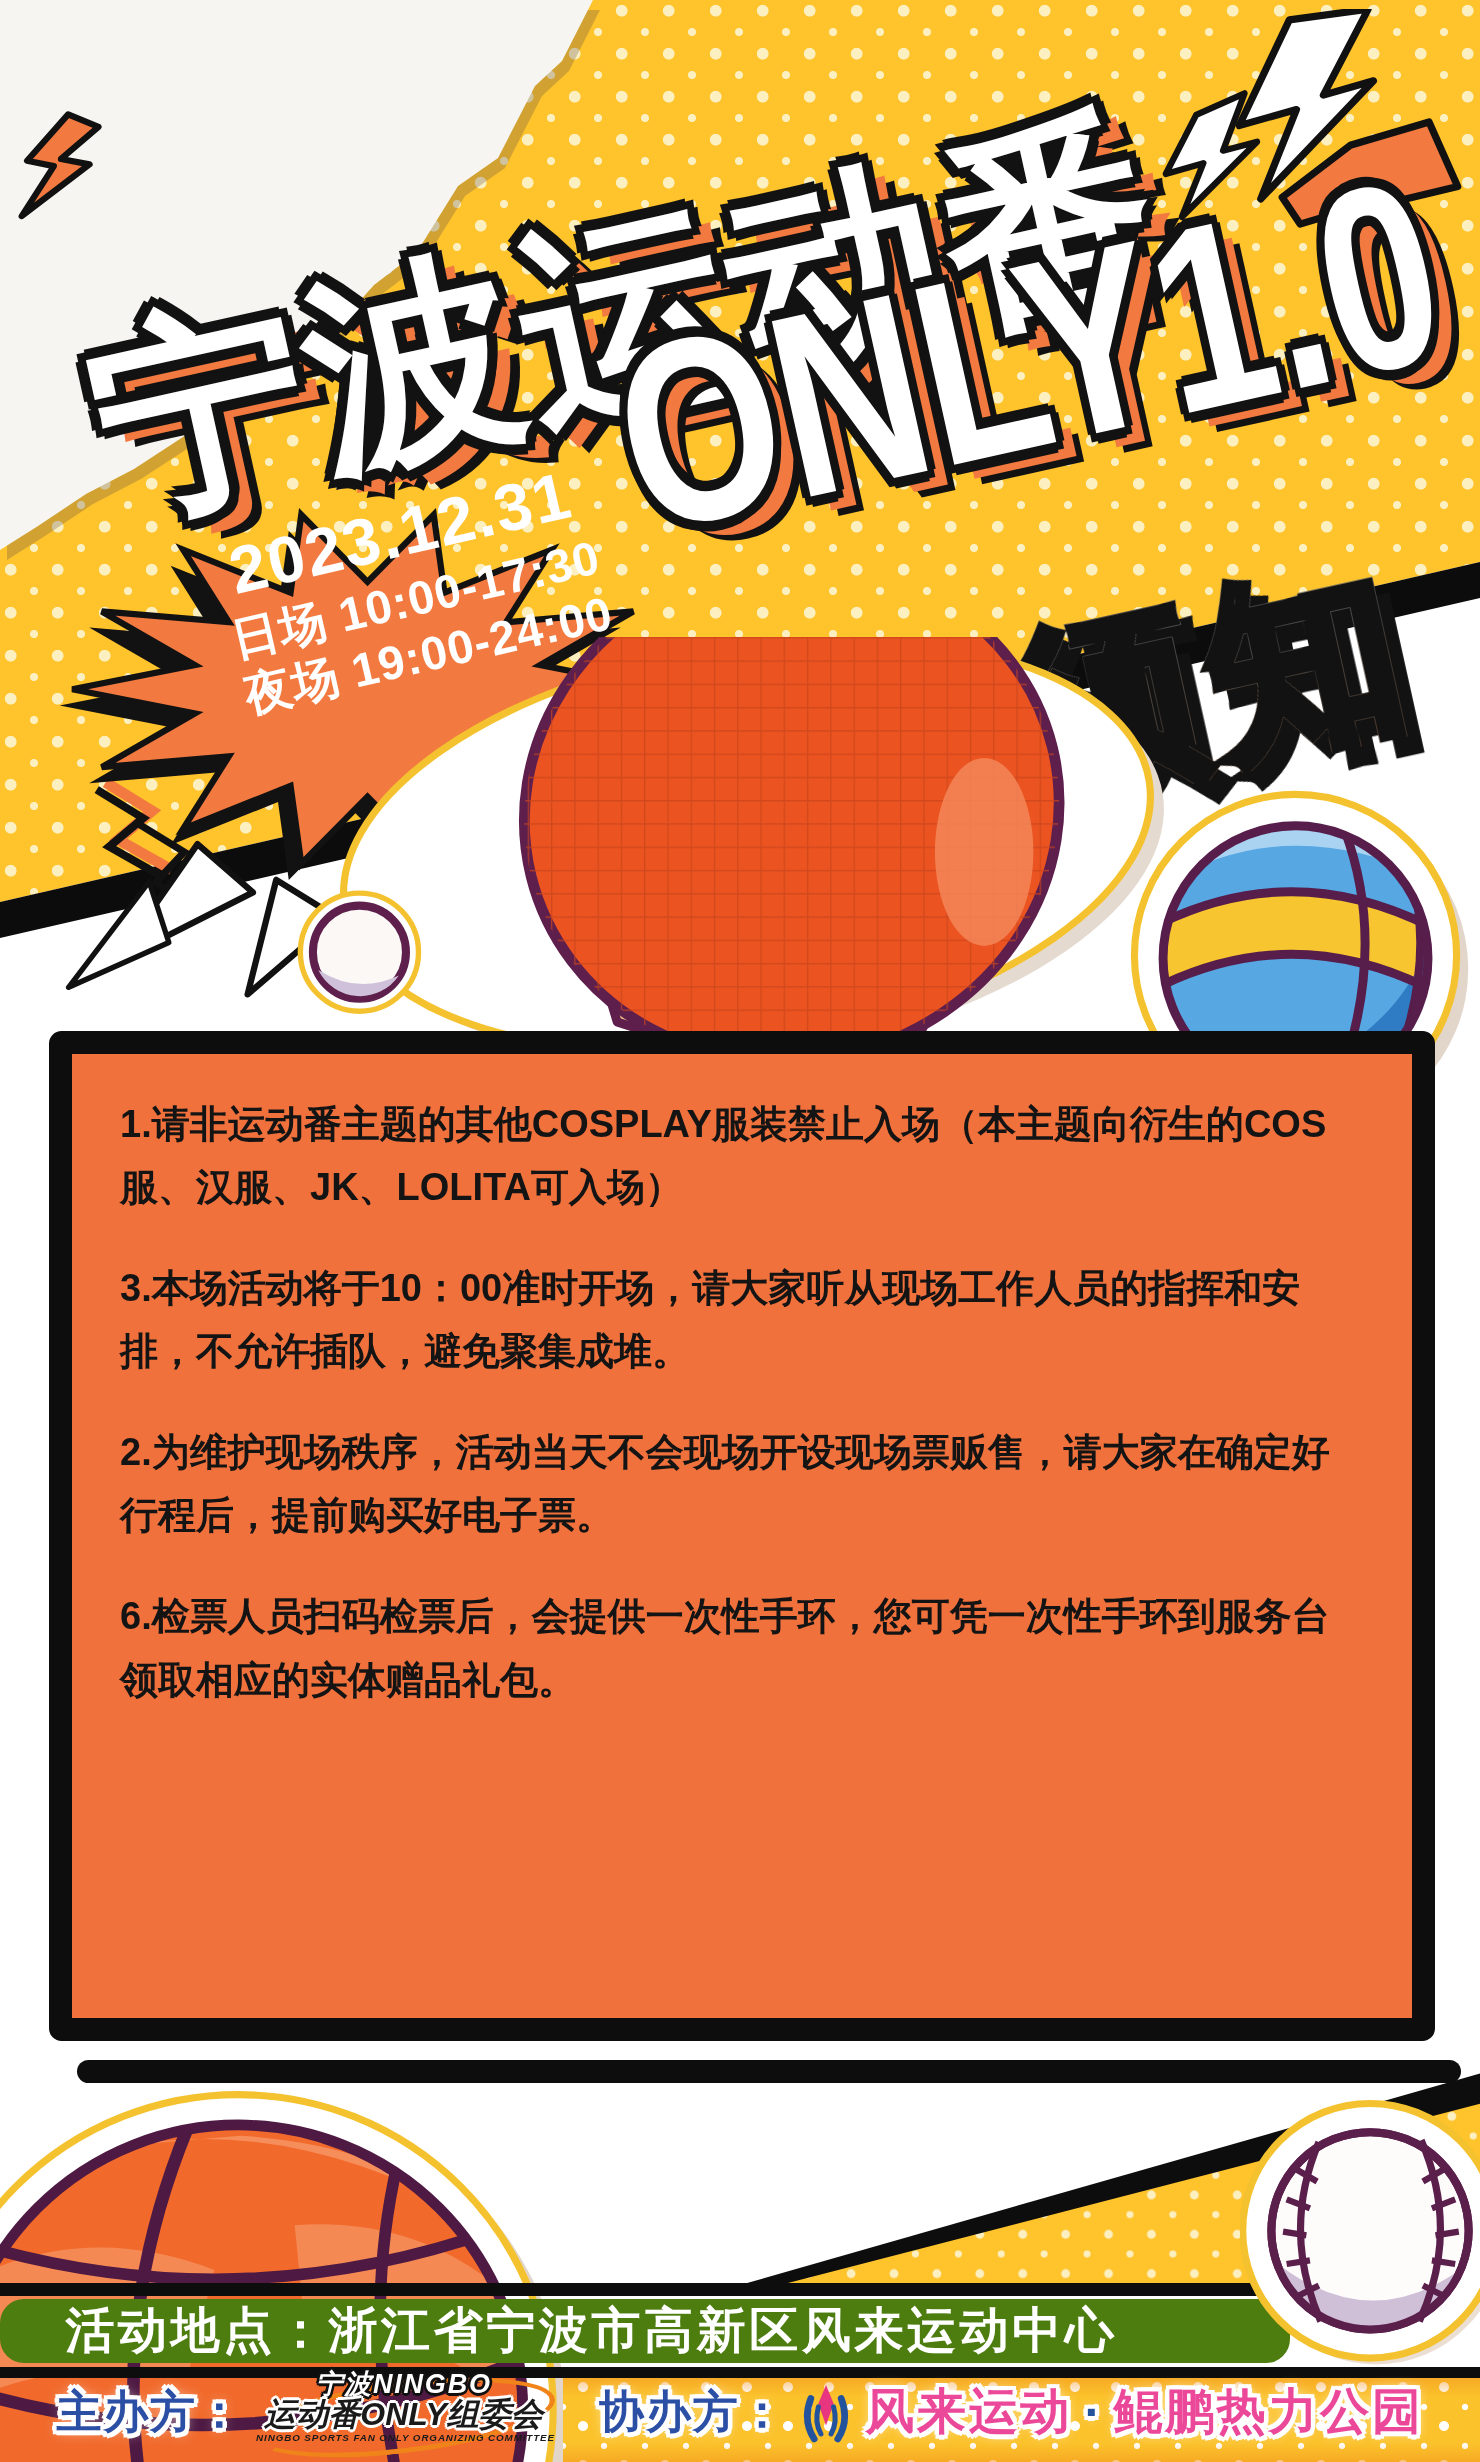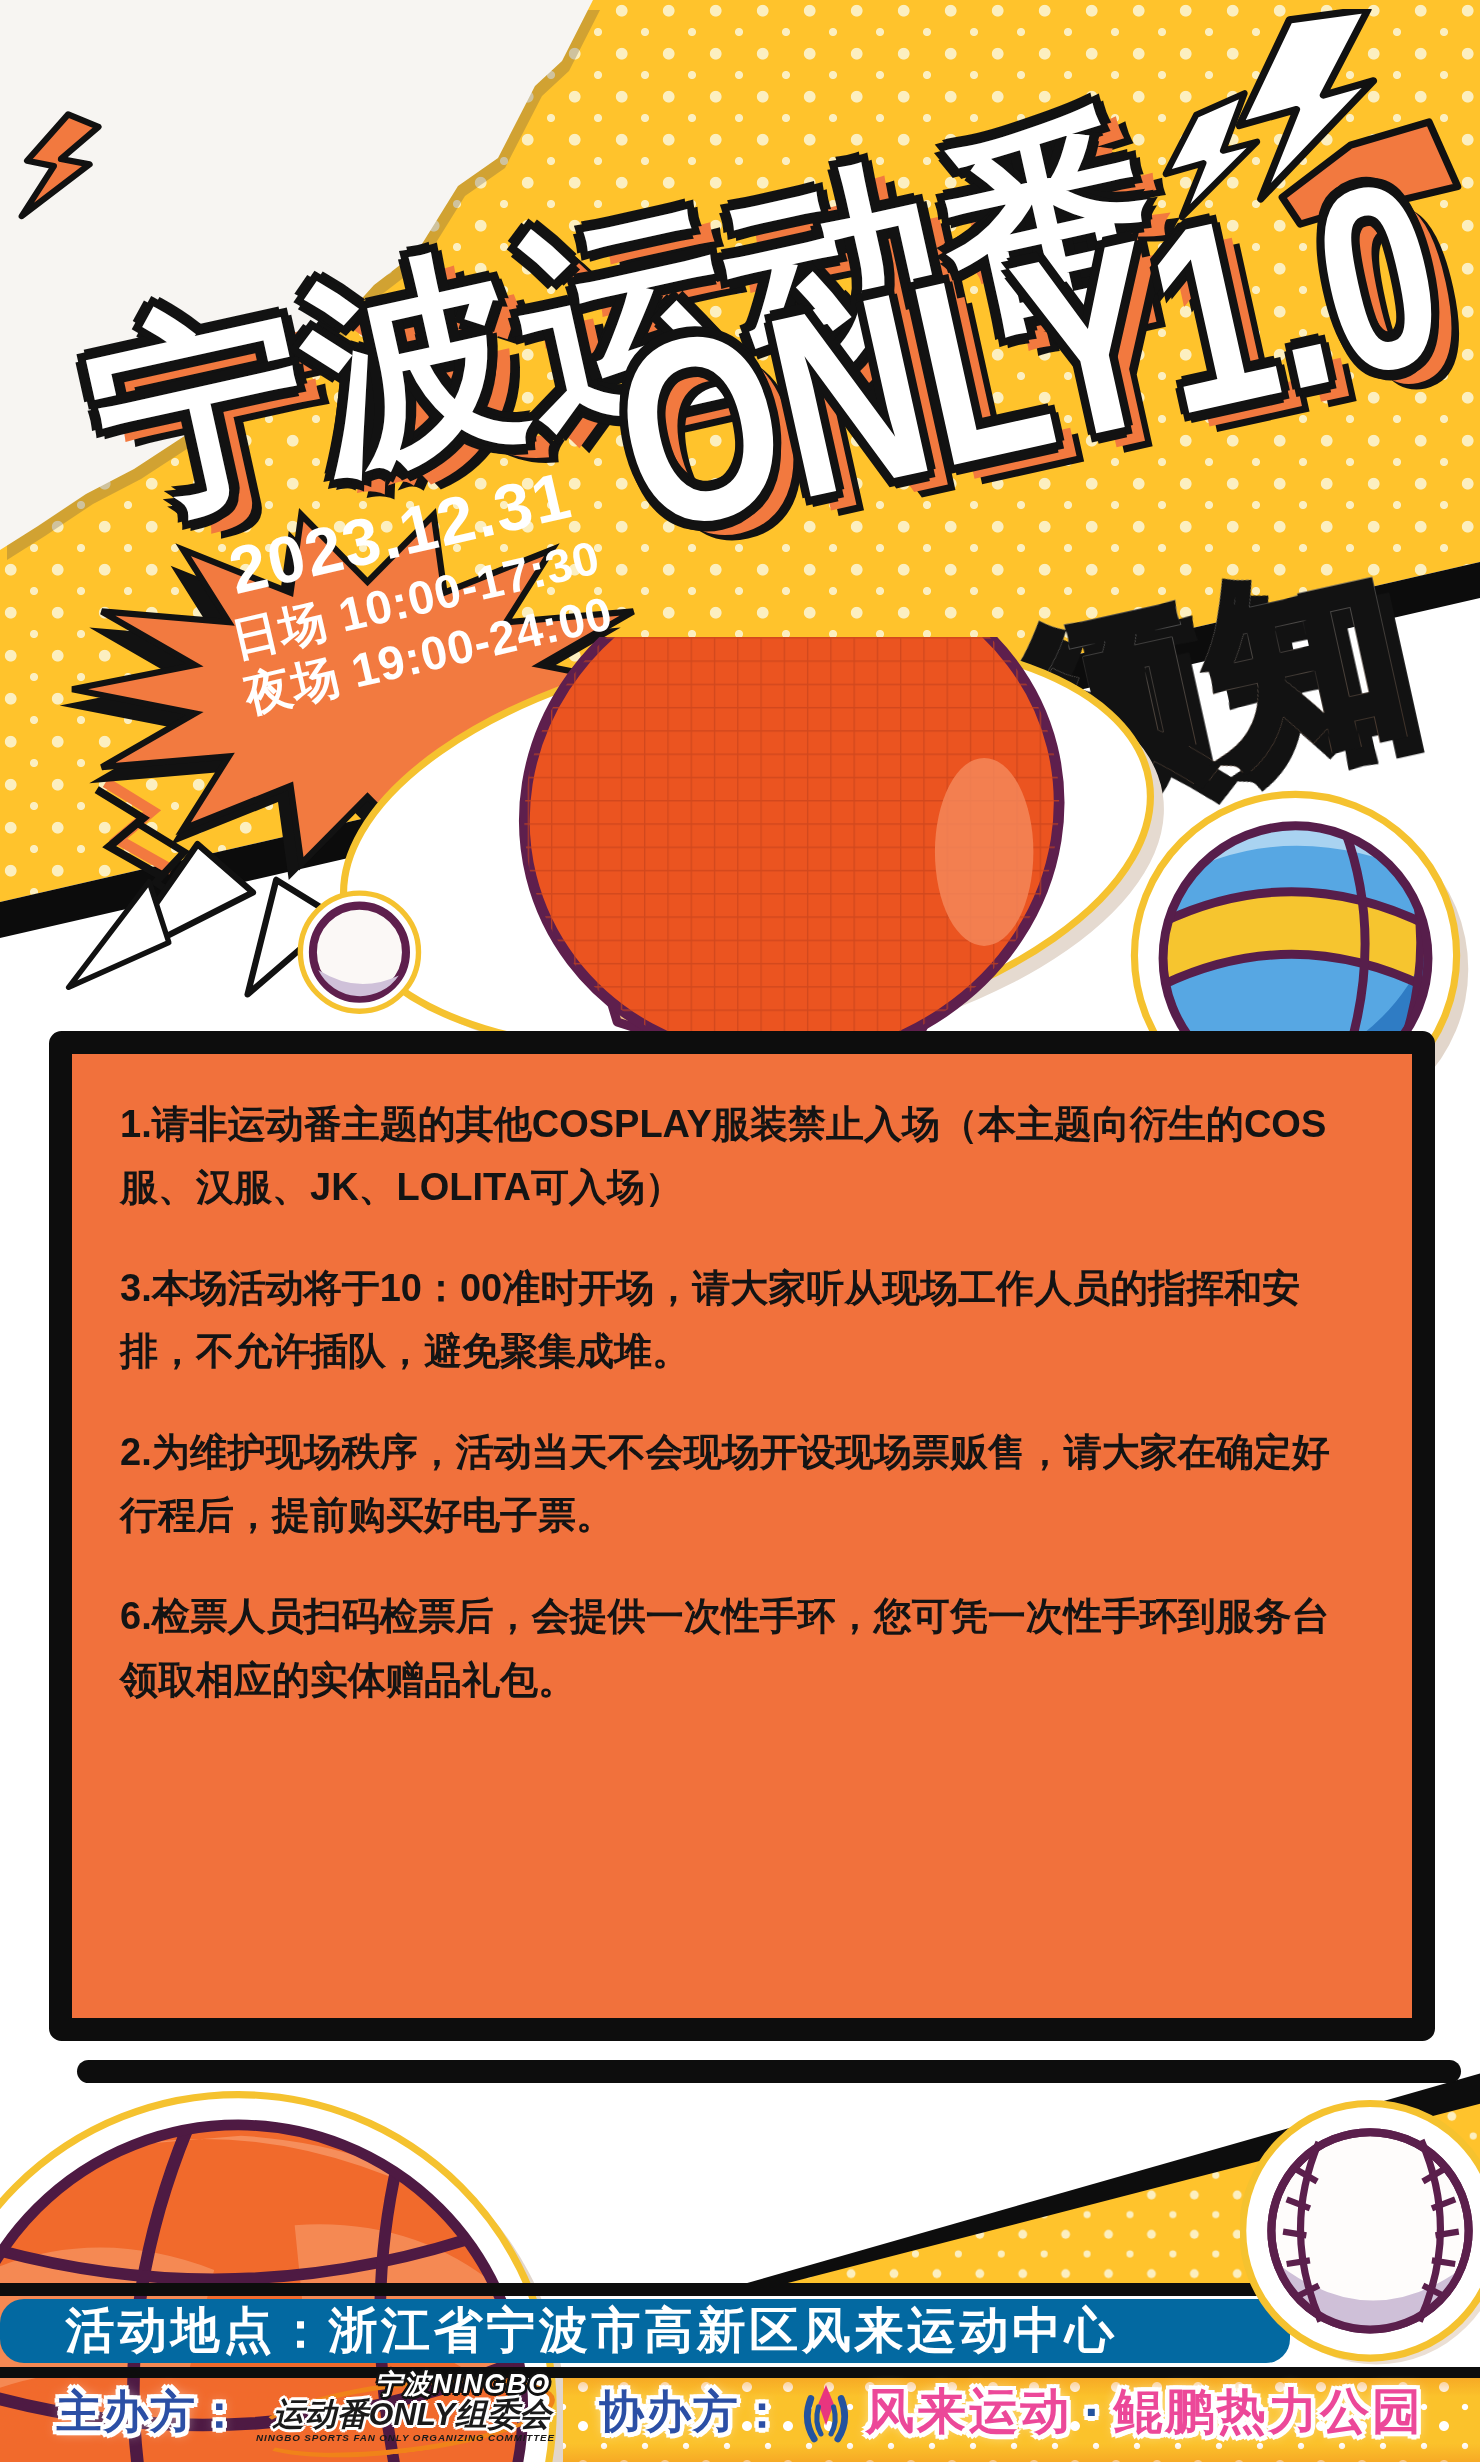--- a/index.html
+++ b/index.html
@@ -76,42 +76,42 @@
   }
   .rules-box p {
     margin:0 0 38px 0; font-size:38px; line-height:1.66; font-weight:bold;
     color:#141414; letter-spacing:0; text-align:left;
   }
   .box-shadow-bar { left:77px; top:2060px; width:1384px; height:23px;
     background:#0D0D0D; border-radius:11.6px; z-index:6; }
 
   
   .strip-bar1 { left:0; top:2283px; width:1480px; height:12.5px; background:#0D0D0D; z-index:7; }
-  .venue-strip { left:0; top:2299px; width:1290px; height:64px; background:#0369a1; z-index:7;
+  .venue-strip { left:0; top:2299px; width:1290px; height:64px; background:#4d7c0f; z-index:7;
     display:flex; align-items:center; justify-content:center;border-radius:24px; }
   .venue-text { font-size:49px; font-weight:bold; color:#fff; letter-spacing:3.6px; white-space:nowrap;
     padding-right:107px; }
   .strip-bar2 { left:0; top:2367px; width:1480px; height:10.7px; background:#0D0D0D; z-index:7; }
 
   
   .footer-bg { left:0; top:2378px; width:1480px; height:84px; z-index:1;
     background-color:#FBC22B;
     background-image:
       linear-gradient(180deg, rgba(243,150,32,.55), rgba(243,150,32,0) 22%, rgba(243,150,32,0) 78%, rgba(243,150,32,.55)),
       radial-gradient(circle at 9px 9px, #ffffff 4.5px, transparent 5.4px),
       radial-gradient(circle at 30px 29px, #ffffff 2.7px, transparent 3.6px);
     background-size:auto,41px 39px,41px 39px;
   }
   .footer-row { left:0; top:2378px; width:1480px; height:68px; z-index:9;
     display:flex; align-items:center; justify-content:center; gap:12.5px; }
   .w-outline { text-shadow:
       -4.5px 0 0 #fff,4.5px 0 0 #fff,0 -4.5px 0 #fff,0 4.5px 0 #fff,
       -3.6px -3.6px 0 #fff,3.6px -3.6px 0 #fff,-3.6px 3.6px 0 #fff,3.6px 3.6px 0 #fff,0 0 12.5px #fff; }
   .org-label { font-size:45px; font-weight:bold; color:#2B4FA5; letter-spacing:1.8px; white-space:nowrap; }
-  .org-logo { position:relative; width:295px; height:82px; text-align:right; font-style:italic; }
+  .org-logo { position:relative; width:295px; height:82px; text-align:center; font-style:italic; }
   .org-swoosh { position:absolute; left:-5.4px; top:10.7px; width:295px; height:61px;
     border:5.4px solid #F08319; border-radius:50%; transform:rotate(-7deg);
     border-left-color:transparent; }
   .org-logo-top { position:relative; font-size:27px; font-weight:bold; color:#fff; line-height:1;
     letter-spacing:1.8px; white-space:nowrap;
     text-shadow:-2.7px 0 0 #111,2.7px 0 0 #111,0 -2.7px 0 #111,0 2.7px 0 #111,
       -1.8px -1.8px 0 #111,1.8px -1.8px 0 #111,-1.8px 1.8px 0 #111,1.8px 1.8px 0 #111; }
   .org-logo-main { position:relative; font-size:32px; font-weight:bold; color:#1A1A1A; line-height:1.05;
     white-space:nowrap;
     text-shadow:-2.7px 0 0 #fff,2.7px 0 0 #fff,0 -2.7px 0 #fff,0 2.7px 0 #fff,

